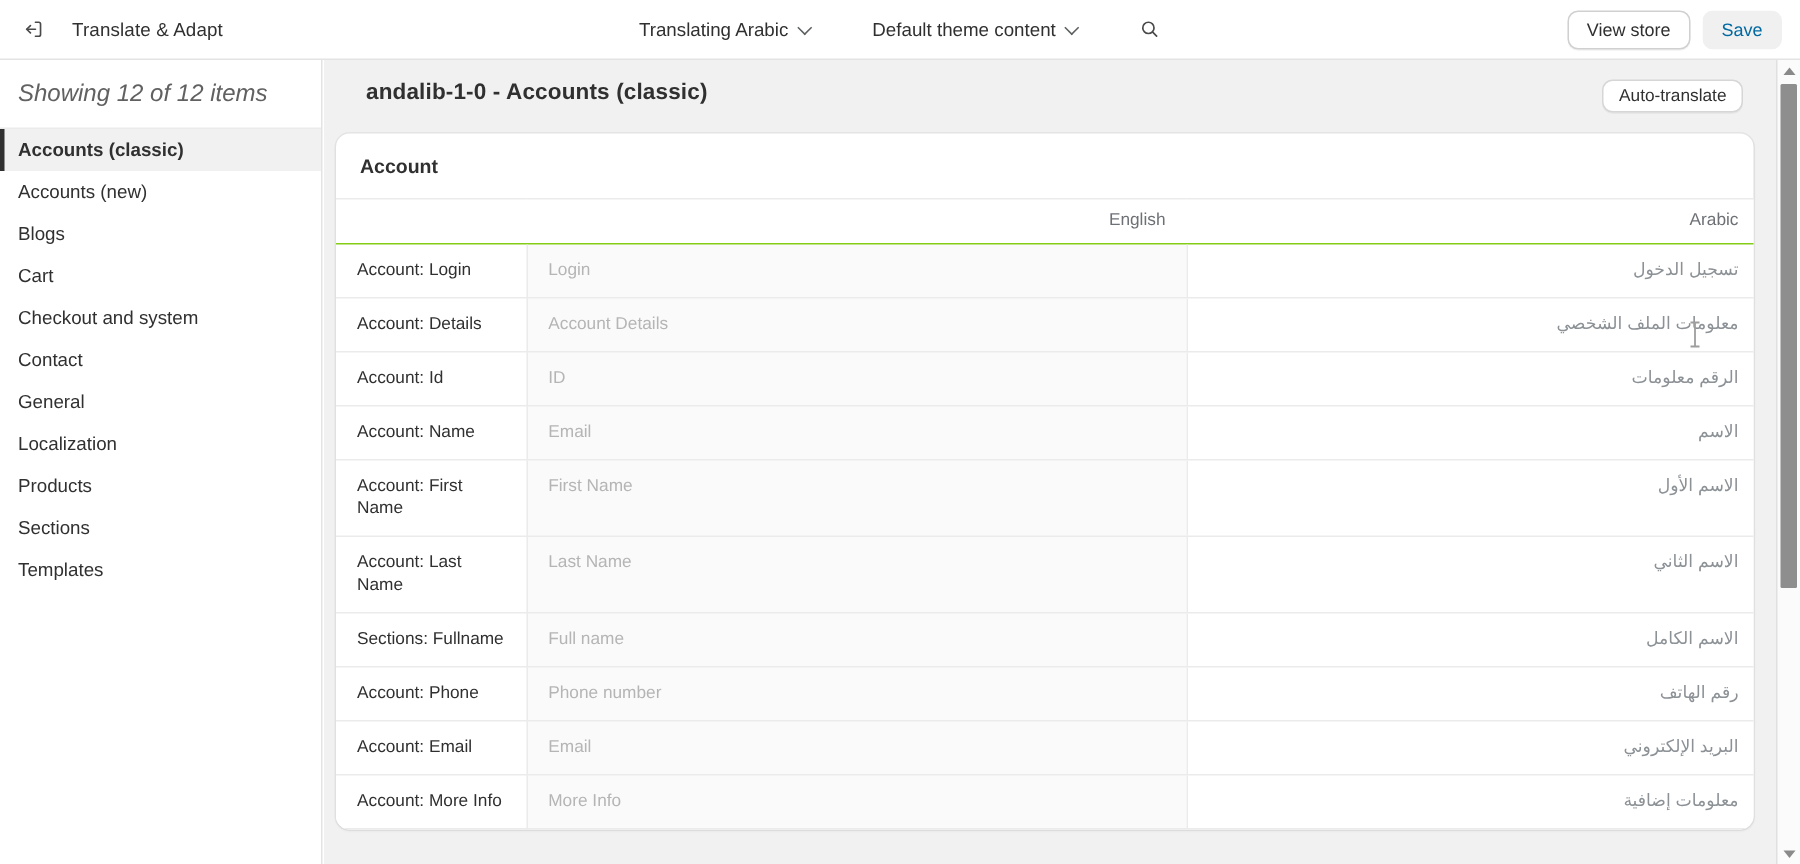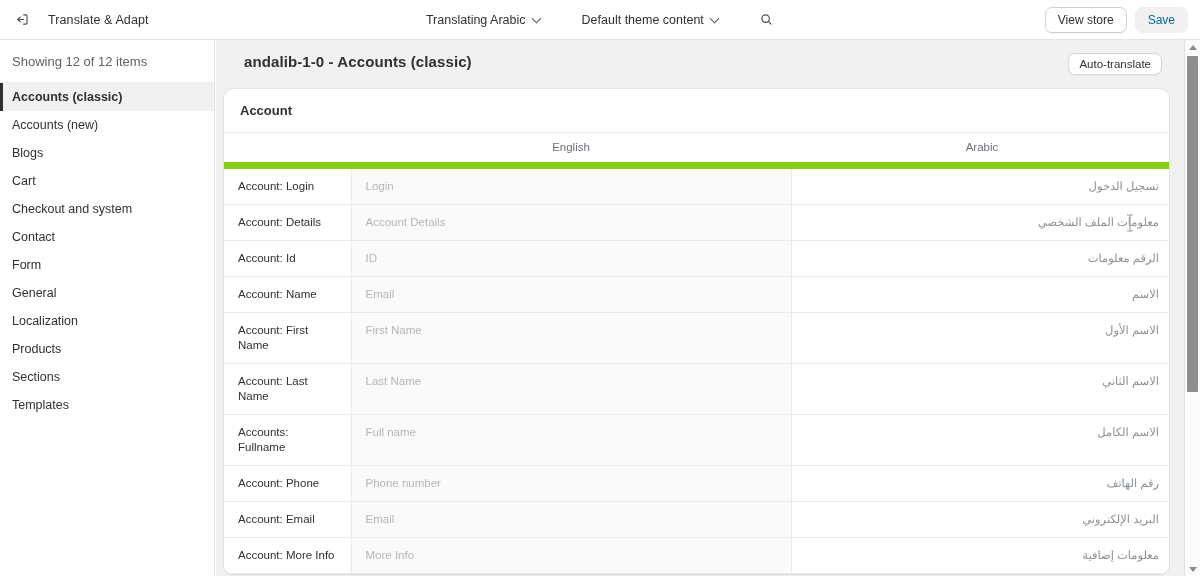--- a/index.html
+++ b/index.html
@@ -66,24 +66,25 @@
 
   
   .sidebar {
     position: absolute; top: 40px; left: 0;
     width: 215px; height: 536px;
     background: #ffffff;
     border-right: 1px solid #e3e3e3;
     overflow: hidden;
   }
   .showing {
-    font-size: 13px; color: #616161;
+    font-size: 16px; color: #616161;
     padding: 14px 12px 13px 12px;
     border-bottom: 1px solid #ebebeb;
     white-space: nowrap;
+    font-style: italic;
   }
   .nav-item {
     position: relative;
     font-size: 12.5px; color: #303030;
     padding: 7px 12px 7px 12px;
     cursor: pointer; white-space: nowrap;
   }
   .nav-item.selected {
     background: #f1f1f1; font-weight: bold;
   }
@@ -123,25 +124,25 @@
     font-size: 13px; font-weight: bold; color: #303030;
     padding: 14px 16px 14px 16px;
   }
 
   table.tbl { width: 100%; border-collapse: collapse; table-layout: fixed; }
   table.tbl col.c-key { width: 127px; }
   table.tbl col.c-en  { width: 440px; }
   table.tbl col.c-ar  { width: 382px; }
 
   table.tbl th {
-    text-align: center; font-weight: normal;
+    text-align: right; font-weight: normal;
     font-size: 11.5px; color: #6d7175;
     padding: 8px 14px 9px 14px;
     border-top: 1px solid #ebebeb;
-    border-bottom: 7px solid #84cc16;
+    border-bottom: 1px solid #84cc16;
     background: #ffffff;
   }
   table.tbl th.th-key { background: #ffffff; }
 
   table.tbl td {
     font-size: 11.5px;
     vertical-align: top;
     padding: 10px 14px 10px 14px;
     border-bottom: 1px solid #ebebeb;
     line-height: 15px;
@@ -232,21 +233,20 @@
 
 <div class="sidebar">
   <div class="showing">Showing 12 of 12 items</div>
   <div id="nav-list">
       <div class="nav-item selected">Accounts (classic)</div>
       <div class="nav-item">Accounts (new)</div>
       <div class="nav-item">Blogs</div>
       <div class="nav-item">Cart</div>
       <div class="nav-item">Checkout and system</div>
       <div class="nav-item">Contact</div>
-      <div class="nav-item">Form</div>
       <div class="nav-item">General</div>
       <div class="nav-item">Localization</div>
       <div class="nav-item">Products</div>
       <div class="nav-item">Sections</div>
       <div class="nav-item">Templates</div>
     </div>
 </div>
 
 <div class="main">
   <div class="main-header">
@@ -294,21 +294,21 @@
             <td class="key">Account: First Name</td>
             <td class="en">First Name</td>
             <td class="ar">الاسم الأول</td>
           </tr>
           <tr>
             <td class="key">Account: Last Name</td>
             <td class="en">Last Name</td>
             <td class="ar">الاسم الثاني</td>
           </tr>
           <tr>
-            <td class="key">Accounts: Fullname</td>
+            <td class="key">Sections: Fullname</td>
             <td class="en">Full name</td>
             <td class="ar">الاسم الكامل</td>
           </tr>
           <tr>
             <td class="key">Account: Phone</td>
             <td class="en">Phone number</td>
             <td class="ar">رقم الهاتف</td>
           </tr>
           <tr>
             <td class="key">Account: Email</td>

